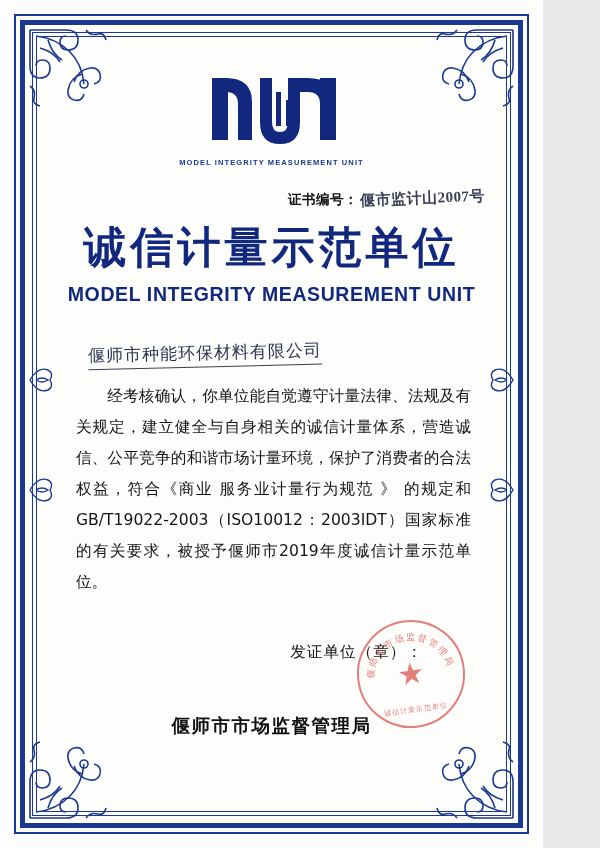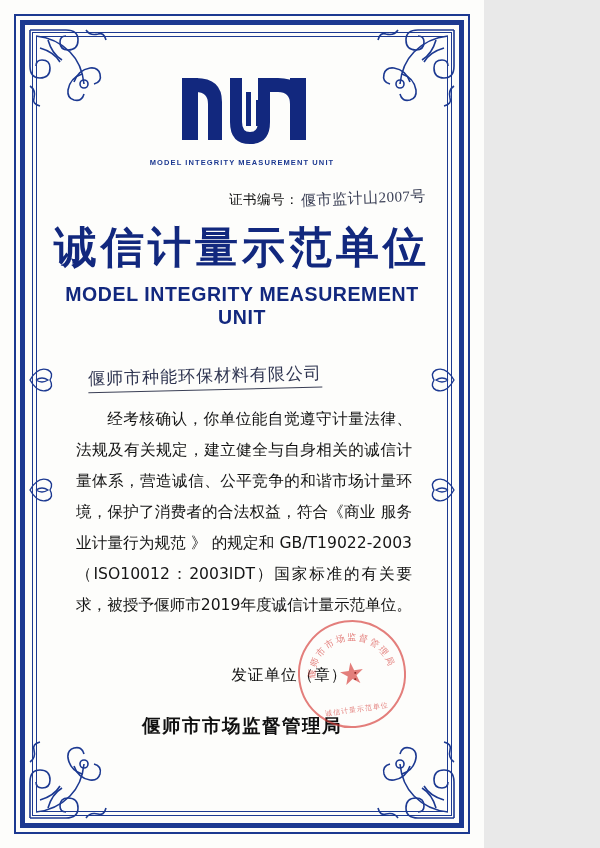--- a/index.html
+++ b/index.html
@@ -8,21 +8,21 @@
     background: #e9e9e9;
   }
   body {
     width: 600px;
     height: 848px;
     font-family: "Liberation Sans", sans-serif;
     overflow: hidden;
   }
   .certificate {
     position: relative;
-    width: 484px;
+    width: 543px;
     height: 848px;
     background: #fdfdfb;
     box-sizing: border-box;
     overflow: hidden;
   }
   
   .border-outer {
     position: absolute;
     left: 14px; top: 14px; right: 14px; bottom: 14px;
     border: 2px solid #1c3991;
@@ -90,20 +90,21 @@
 
   .cert-no-row {
     margin-top: 22px;
     text-align: right;
     padding-right: 12px;
     font-size: 13px;
     color: #1a1a1a;
     display: flex;
     justify-content: flex-end;
     align-items: flex-end;
+    font-weight: bold;
   }
   .cert-no-label {
     font-size: 13.5px;
     color: #111;
     letter-spacing: 0.5px;
   }
   .cert-no-value {
     font-family: "Liberation Serif", serif;
     font-size: 15px;
     color: #3a3f55;

